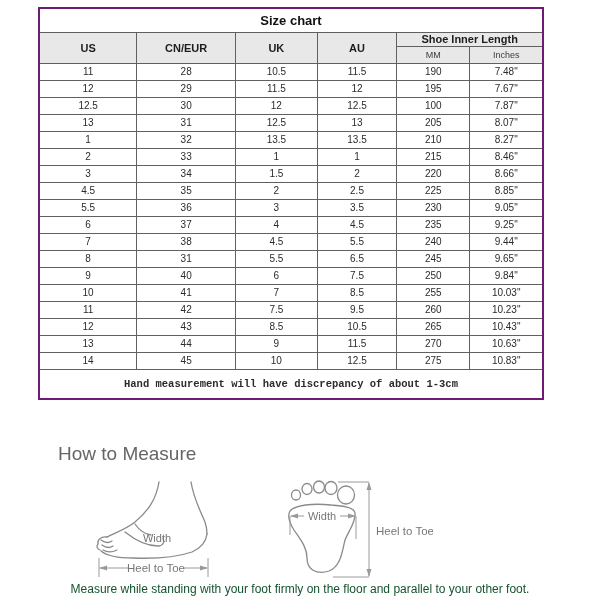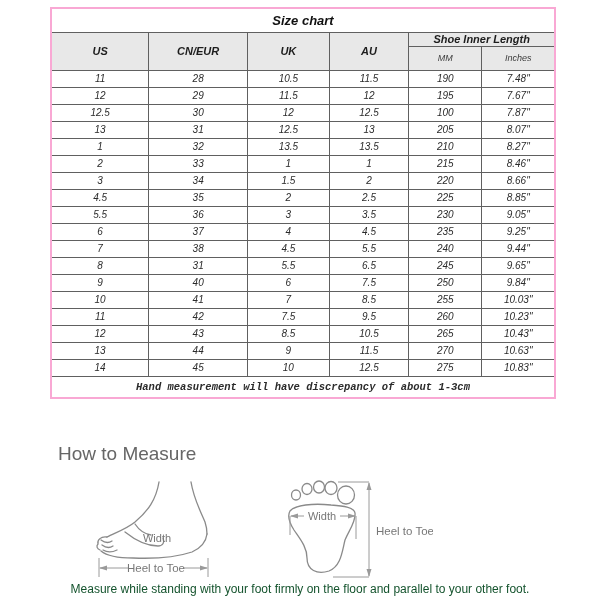--- a/index.html
+++ b/index.html
@@ -1,35 +1,34 @@
 <!DOCTYPE html>
 <html><head>
 <meta charset="utf-8">
 <style>
   * { margin:0; padding:0; box-sizing:border-box; }
   html,body { width:600px; height:600px; background:#ffffff; overflow:hidden;
               font-family:"Liberation Sans", sans-serif; }
   .page { position:relative; width:600px; height:600px; background:#fff; }
 
   table.size-table {
-    position:absolute; left:50px; top:7px; width:506px;
+    position:absolute; left:38px; top:7px; width:506px;
     border-collapse:collapse; table-layout:fixed;
-    border:2px solid #f9a8d4;
-    font-style:italic;
+    border:2px solid #701a75;
   }
   table.size-table th, table.size-table td {
     border:1px solid #606060; text-align:center; vertical-align:middle;
     color:#2b2b2b; padding:0; overflow:hidden; white-space:nowrap;
   }
   tr.title-row th { height:24px; font-size:13px; font-weight:bold; background:#ffffff; color:#111; }
   tr.main-head th { background:#e8e8e8; font-size:11px; font-weight:bold; height:14px; color:#1d1d1d; }
-  tr.sub-head th  { background:#e8e8e8; font-size:9px;  font-weight:normal; height:24px; color:#3c3c3c; }
+  tr.sub-head th  { background:#e8e8e8; font-size:9px;  font-weight:normal; height:17px; color:#3c3c3c; }
   tbody td { height:17px; font-size:10px; background:#fff; }
   tfoot td {
-    height:22px; background:#fff;
+    height:30px; background:#fff;
     font-family:"Liberation Mono", monospace; font-weight:bold; font-size:10.5px; color:#1a1a1a;
   }
 
   .ref-note {
     position:absolute; left:52px; top:421px;
     font-family:"Liberation Mono", monospace; font-weight:bold;
     font-size:10.5px; color:#1a1a1a; letter-spacing:0.3px;
   }
   .htm-heading { position:absolute; left:58px; top:443px; font-size:19px; color:#666; }
   .htm-sub     { position:absolute; left:58px; top:464px; font-size:11.5px; color:#555; }

